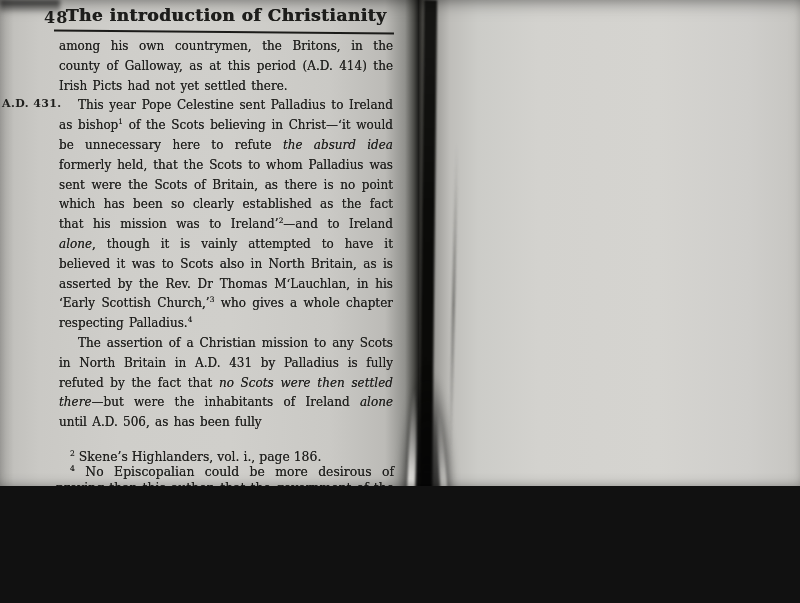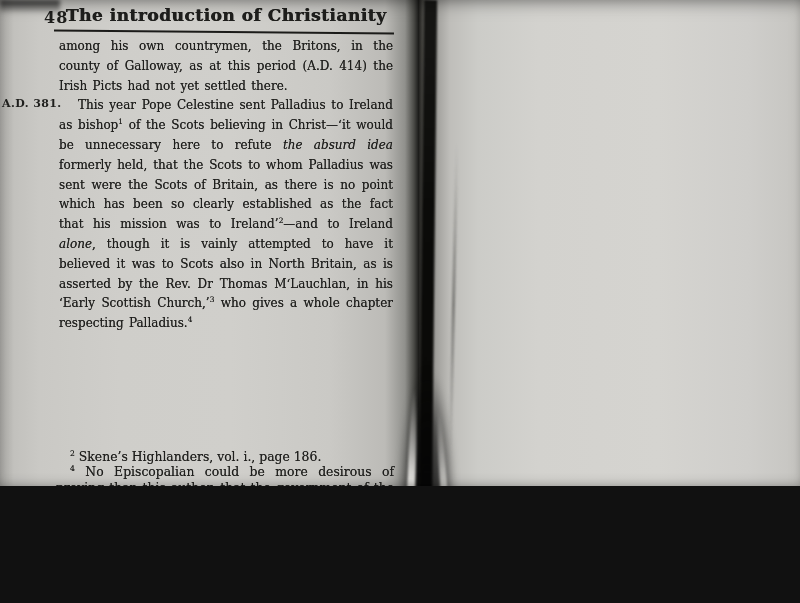--- a/index.html
+++ b/index.html
@@ -71,25 +71,26 @@
 </head>
 <body>
 
 <div class="scan">
 
   <div class="page page-left">
     <span class="pagenum pn-left">48</span>
     <div class="running-title rt-left">The introduction of Christianity</div>
     <div class="rule rule-left"></div>
 
-    <div class="margin-note">A.D. 381.</div>
+    <div class="margin-note">A.D. 431.</div>
 
     <div class="body-text body-left">
       <p>among his own countrymen, the Britons, in the county of Galloway, as at this period (A.D. 414) the Irish Picts had not yet settled there.</p>
       <p class="indent">This year Pope Celestine sent Palladius to Ireland as bishop<sup>1</sup> of the Scots believing in Christ—‘it would be unnecessary here to refute <em>the absurd idea</em> formerly held, that the Scots to whom Palladius was sent were the Scots of Britain, as there is no point which has been so clearly established as the fact that his mission was to Ireland’<sup>2</sup>—and to Ireland <em>alone</em>, though it is vainly attempted to have it believed it was to Scots also in North Britain, as is asserted by the Rev. Dr Thomas M‘Lauchlan, in his ‘Early Scottish Church,’<sup>3</sup> who gives a whole chapter respecting Palladius.<sup>4</sup></p>
+      <p class="indent">The assertion of a Christian mission to any Scots in North Britain in A.D. 431 by Palladius is fully refuted by the fact that <em>no Scots were then settled there</em>—but were the inhabitants of Ireland <em>alone</em> until A.D. 506, as has been fully</p>
     </div>
 
     <div class="footnotes fn-left">
       <p><sup>2</sup> Skene’s Highlanders, vol. i., page 186.</p>
       <p><sup>4</sup> No Episcopalian could be more desirous of proving than this author, that the government of the newly formed church in North Britain had been placed under a bishop; as also it had been under a previous bishop, namely Ninian,—yet at page 169 this writer states, in the early Scottish Church there was ‘no evidence of the existence of bishops.’</p>
     </div>
     <div class="corner-shadow"></div>
   </div>
 
   <div class="page page-right">

